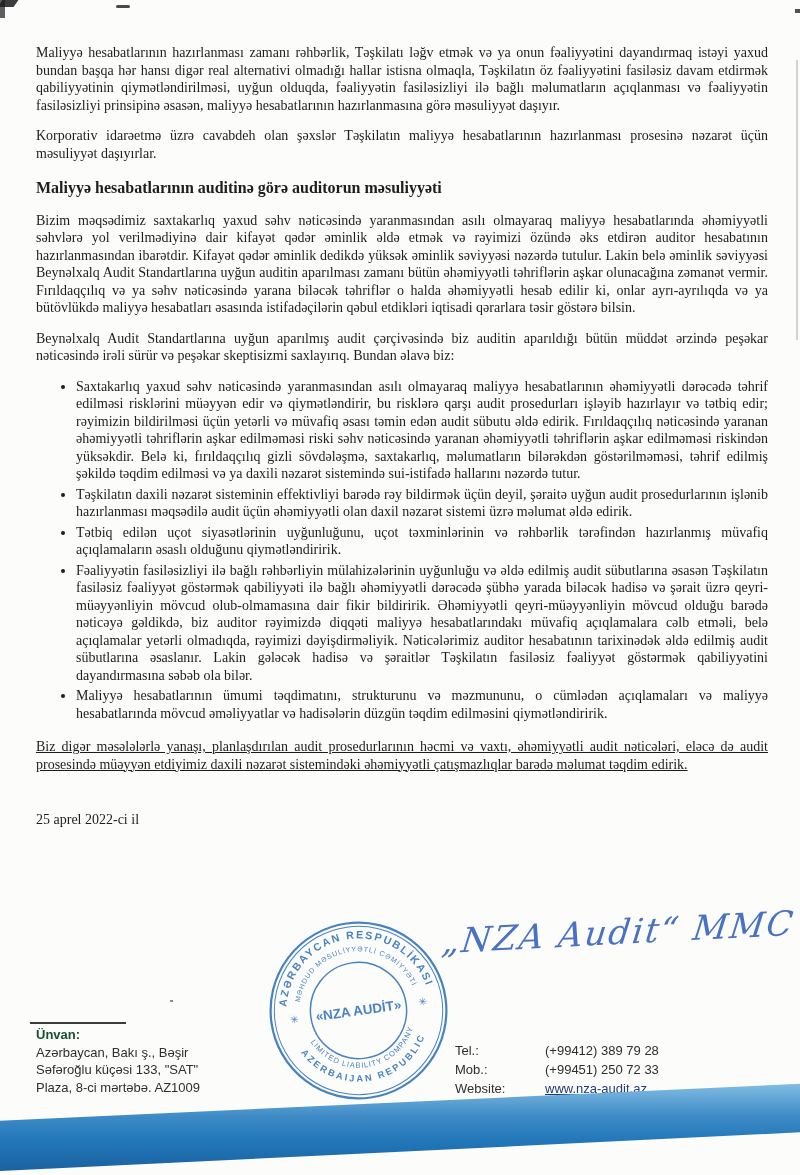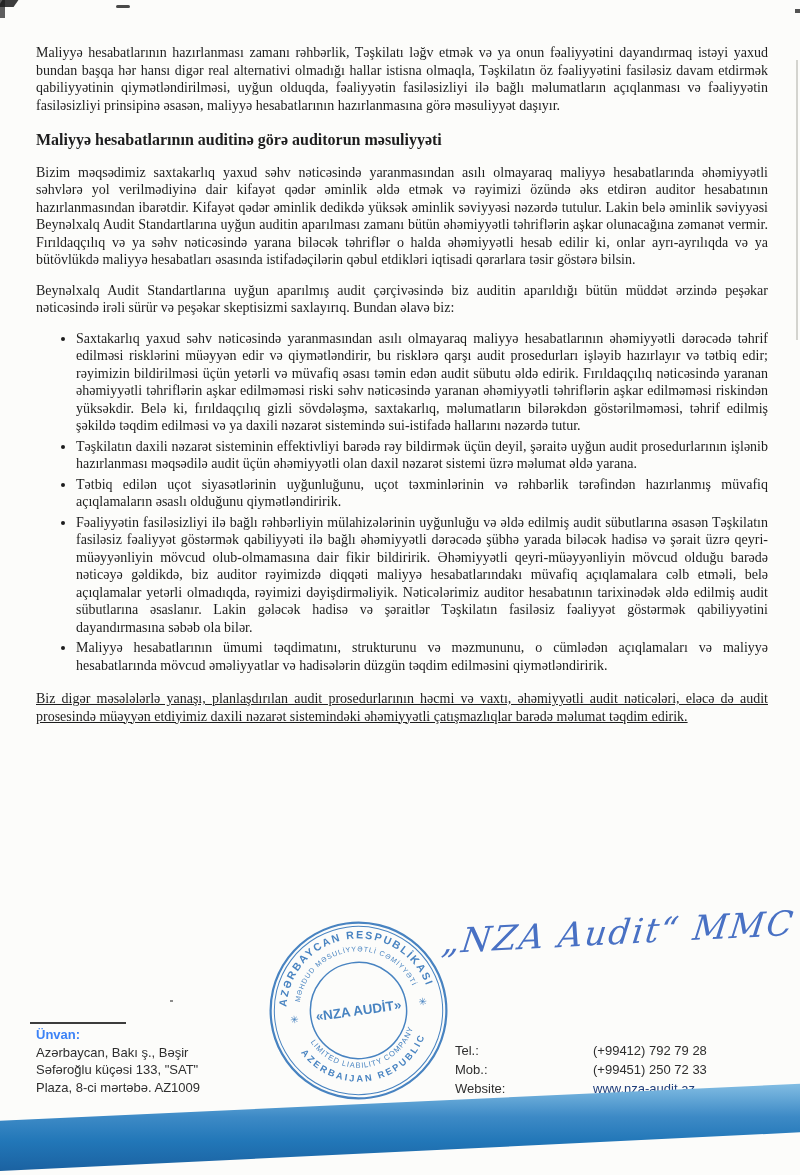--- a/index.html
+++ b/index.html
@@ -65,27 +65,27 @@
   .footer-rule{
     position:absolute;left:30px;top:1022px;
     width:96px;height:2px;background:#3c3c3c;
   }
   .footer-left{
     position:absolute;left:36px;top:1026px;
     font-family:"Liberation Sans", sans-serif;
     font-size:13px;line-height:17.5px;color:#2e2e2e;
     width:200px;
   }
-  .footer-left .lbl{font-weight:bold;color:#3b82f6;}
+  .footer-left .lbl{font-weight:bold;color:#14532d;}
   .footer-contacts{
     position:absolute;left:455px;top:1041px;
     font-family:"Liberation Sans", sans-serif;
     font-size:13px;color:#2e2e2e;
   }
-  .contact-row{display:flex;line-height:19px;gap:48px;}
+  .contact-row{display:flex;line-height:19px;}
   .contact-label{width:90px;}
   .contact-value{}
   .website-link{color:#1f3d7a;text-decoration:underline;cursor:pointer;}
   
   .blue-band{
     position:absolute;left:0;top:1078px;
     width:800px;height:97px;
     background:linear-gradient(180deg,#8ec6e8 0%,#3d8ac6 40%,#2277b8 65%,#1a5f9e 100%);
     clip-path:polygon(0% 44%, 100% 6%, 100% 56%, 0% 96%);
   }
@@ -105,33 +105,35 @@
 
   <div class="artifact art-tl"></div>
   <div class="artifact art-tl2"></div>
   <div class="artifact art-dash"></div>
   <div class="artifact art-r1"></div>
   <div class="artifact art-edge"></div>
   <div class="artifact art-spk"></div>
 
   <div class="content">
     <p>Maliyyə hesabatlarının hazırlanması zamanı rəhbərlik, Təşkilatı ləğv etmək və ya onun fəaliyyətini dayandırmaq istəyi yaxud bundan başqa hər hansı digər real alternativi olmadığı hallar istisna olmaqla, Təşkilatın öz fəaliyyətini fasiləsiz davam etdirmək qabiliyyətinin qiymətləndirilməsi, uyğun olduqda, fəaliyyətin fasiləsizliyi ilə bağlı məlumatların açıqlanması və fəaliyyətin fasiləsizliyi prinsipinə əsasən, maliyyə hesabatlarının hazırlanmasına görə məsuliyyət daşıyır.</p>
+    <p>Korporativ idarəetmə üzrə cavabdeh olan şəxslər Təşkilatın maliyyə hesabatlarının hazırlanması prosesinə nəzarət üçün məsuliyyət daşıyırlar.</p>
     <h3>Maliyyə hesabatlarının auditinə görə auditorun məsuliyyəti</h3>
     <p>Bizim məqsədimiz saxtakarlıq yaxud səhv nəticəsində yaranmasından asılı olmayaraq maliyyə hesabatlarında əhəmiyyətli səhvlərə yol verilmədiyinə dair kifayət qədər əminlik əldə etmək və rəyimizi özündə əks etdirən auditor hesabatının hazırlanmasından ibarətdir. Kifayət qədər əminlik dedikdə yüksək əminlik səviyyəsi nəzərdə tutulur. Lakin belə əminlik səviyyəsi Beynəlxalq Audit Standartlarına uyğun auditin aparılması zamanı bütün əhəmiyyətli təhriflərin aşkar olunacağına zəmanət vermir. Fırıldaqçılıq və ya səhv nəticəsində yarana biləcək təhriflər o halda əhəmiyyətli hesab edilir ki, onlar ayrı-ayrılıqda və ya bütövlükdə maliyyə hesabatları əsasında istifadəçilərin qəbul etdikləri iqtisadi qərarlara təsir göstərə bilsin.</p>
     <p>Beynəlxalq Audit Standartlarına uyğun aparılmış audit çərçivəsində biz auditin aparıldığı bütün müddət ərzində peşəkar nəticəsində irəli sürür və peşəkar skeptisizmi saxlayırıq. Bundan əlavə biz:</p>
     <ul class="bullets">
       <li>Saxtakarlıq yaxud səhv nəticəsində yaranmasından asılı olmayaraq maliyyə hesabatlarının əhəmiyyətli dərəcədə təhrif edilməsi risklərini müəyyən edir və qiymətləndirir, bu risklərə qarşı audit prosedurları işləyib hazırlayır və tətbiq edir; rəyimizin bildirilməsi üçün yetərli və müvafiq əsası təmin edən audit sübutu əldə edirik. Fırıldaqçılıq nəticəsində yaranan əhəmiyyətli təhriflərin aşkar edilməməsi riski səhv nəticəsində yaranan əhəmiyyətli təhriflərin aşkar edilməməsi riskindən yüksəkdir. Belə ki, fırıldaqçılıq gizli sövdələşmə, saxtakarlıq, məlumatların bilərəkdən göstərilməməsi, təhrif edilmiş şəkildə təqdim edilməsi və ya daxili nəzarət sistemində sui-istifadə hallarını nəzərdə tutur.</li>
-      <li>Təşkilatın daxili nəzarət sisteminin effektivliyi barədə rəy bildirmək üçün deyil, şəraitə uyğun audit prosedurlarının işlənib hazırlanması məqsədilə audit üçün əhəmiyyətli olan daxil nəzarət sistemi üzrə məlumat əldə yarana.</li>
+      <li>Təşkilatın daxili nəzarət sisteminin effektivliyi barədə rəy bildirmək üçün deyil, şəraitə uyğun audit prosedurlarının işlənib hazırlanması məqsədilə audit üçün əhəmiyyətli olan daxil nəzarət sistemi üzrə məlumat əldə edirik.</li>
       <li>Tətbiq edilən uçot siyasətlərinin uyğunluğunu, uçot təxminlərinin və rəhbərlik tərəfindən hazırlanmış müvafiq açıqlamaların əsaslı olduğunu qiymətləndiririk.</li>
       <li>Fəaliyyətin fasiləsizliyi ilə bağlı rəhbərliyin mülahizələrinin uyğunluğu və əldə edilmiş audit sübutlarına əsasən Təşkilatın fasiləsiz fəaliyyət göstərmək qabiliyyəti ilə bağlı əhəmiyyətli dərəcədə şübhə yarada biləcək hadisə və şərait üzrə qeyri-müəyyənliyin mövcud olub-olmamasına dair fikir bildiririk. Əhəmiyyətli qeyri-müəyyənliyin mövcud olduğu barədə nəticəyə gəldikdə, biz auditor rəyimizdə diqqəti maliyyə hesabatlarındakı müvafiq açıqlamalara cəlb etməli, belə açıqlamalar yetərli olmadıqda, rəyimizi dəyişdirməliyik. Nəticələrimiz auditor hesabatının tarixinədək əldə edilmiş audit sübutlarına əsaslanır. Lakin gələcək hadisə və şəraitlər Təşkilatın fasiləsiz fəaliyyət göstərmək qabiliyyətini dayandırmasına səbəb ola bilər.</li>
       <li>Maliyyə hesabatlarının ümumi təqdimatını, strukturunu və məzmununu, o cümlədən açıqlamaları və maliyyə hesabatlarında mövcud əməliyyatlar və hadisələrin düzgün təqdim edilməsini qiymətləndiririk.</li>
     </ul>
     <p style="margin-top:16px;text-decoration:underline;">Biz digər məsələlərlə yanaşı, planlaşdırılan audit prosedurlarının həcmi və vaxtı, əhəmiyyətli audit nəticələri, eləcə də audit prosesində müəyyən etdiyimiz daxili nəzarət sistemindəki əhəmiyyətli çatışmazlıqlar barədə məlumat təqdim edirik.</p>
 
     <div class="signoff">
+      <div>25 aprel 2022-ci il</div>
     </div>
   </div>
 
   <div class="handwritten">„NZA Audit“ MMC</div>
 
   <svg class="stamp" viewBox="0 0 200 200">
     <defs>
       <path id="arcTopOuter" d="M 22 100 A 78 78 0 0 1 178 100"></path>
       <path id="arcTopInner" d="M 36 100 A 64 64 0 0 1 164 100"></path>
       <path id="arcBotInner" d="M 38 100 A 62 62 0 0 0 162 100"></path>
@@ -162,21 +164,21 @@
   <div class="footer-left">
     <div class="lbl">Ünvan:</div>
     <div>Azərbaycan, Bakı ş., Bəşir</div>
     <div>Səfəroğlu küçəsi 133, "SAT"</div>
     <div>Plaza, 8-ci mərtəbə. AZ1009</div>
   </div>
 
   <div class="footer-contacts">
     <div class="contact-row">
       <span class="contact-label">Tel.:</span>
-      <span class="contact-value">(+99412) 792 79 28</span>
+      <span class="contact-value">(+99412) 389 79 28</span>
     </div>
     <div class="contact-row">
       <span class="contact-label">Mob.:</span>
       <span class="contact-value">(+99451) 250 72 33</span>
     </div>
     <div class="contact-row">
       <span class="contact-label">Website:</span>
       <span class="contact-value website-link">www.nza-audit.az</span>
     </div>
   </div>

